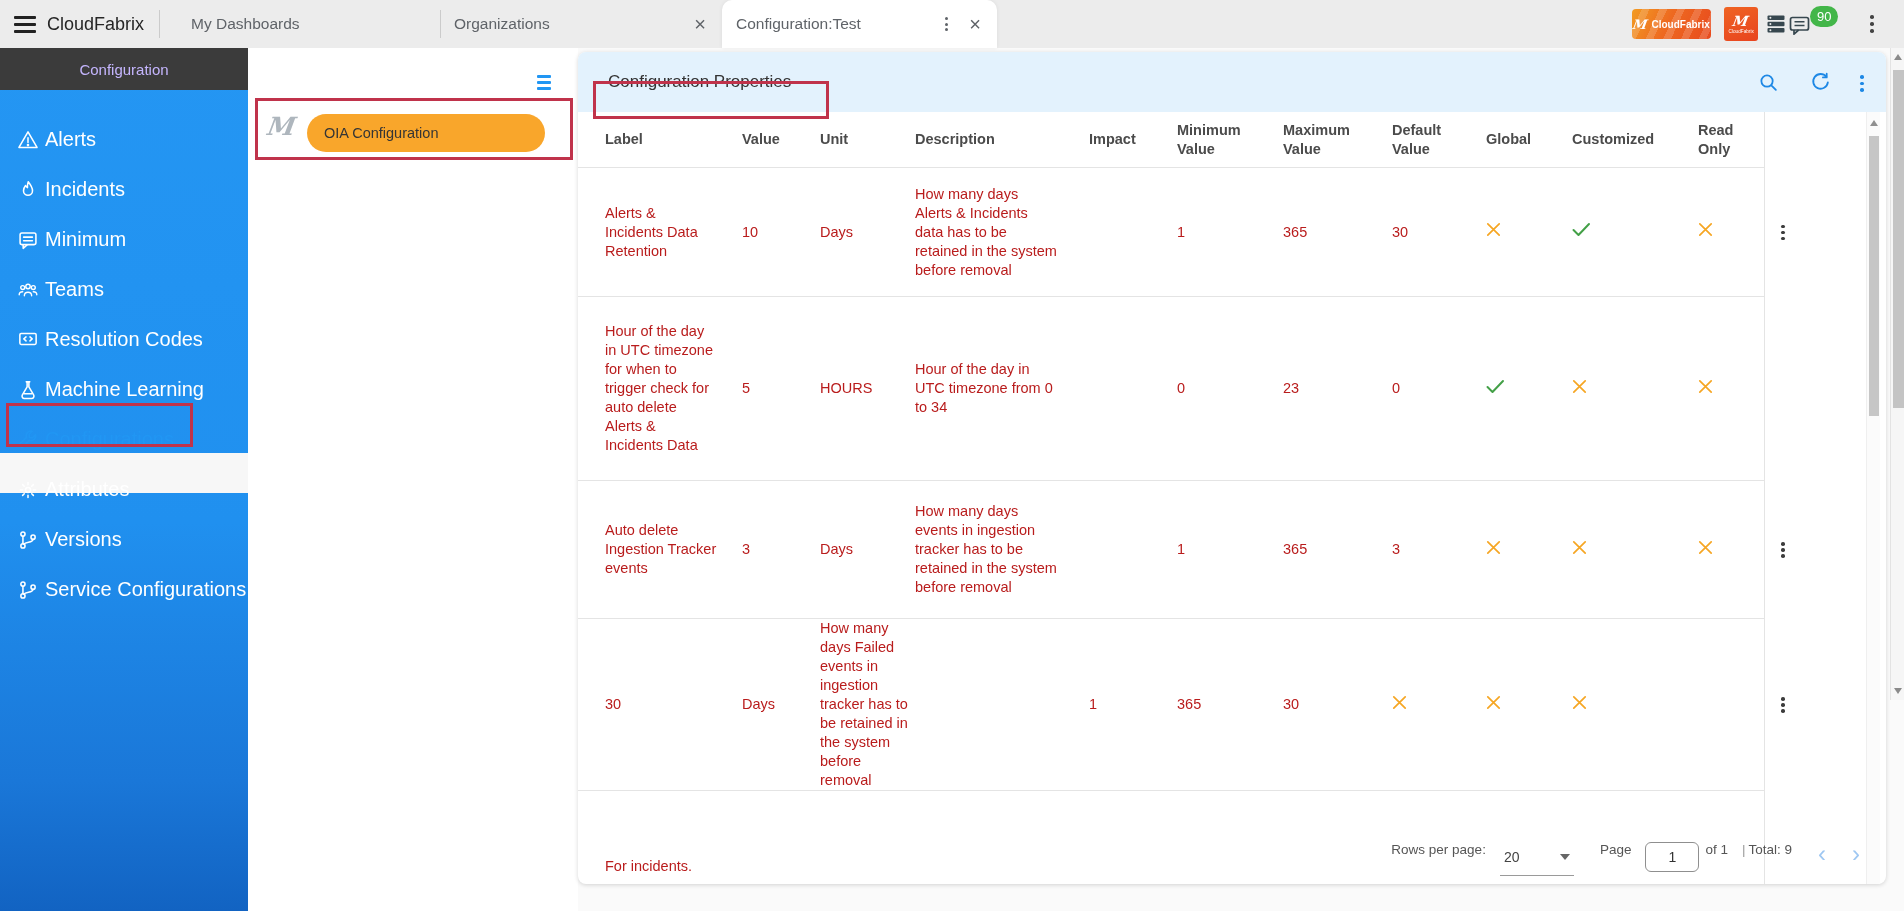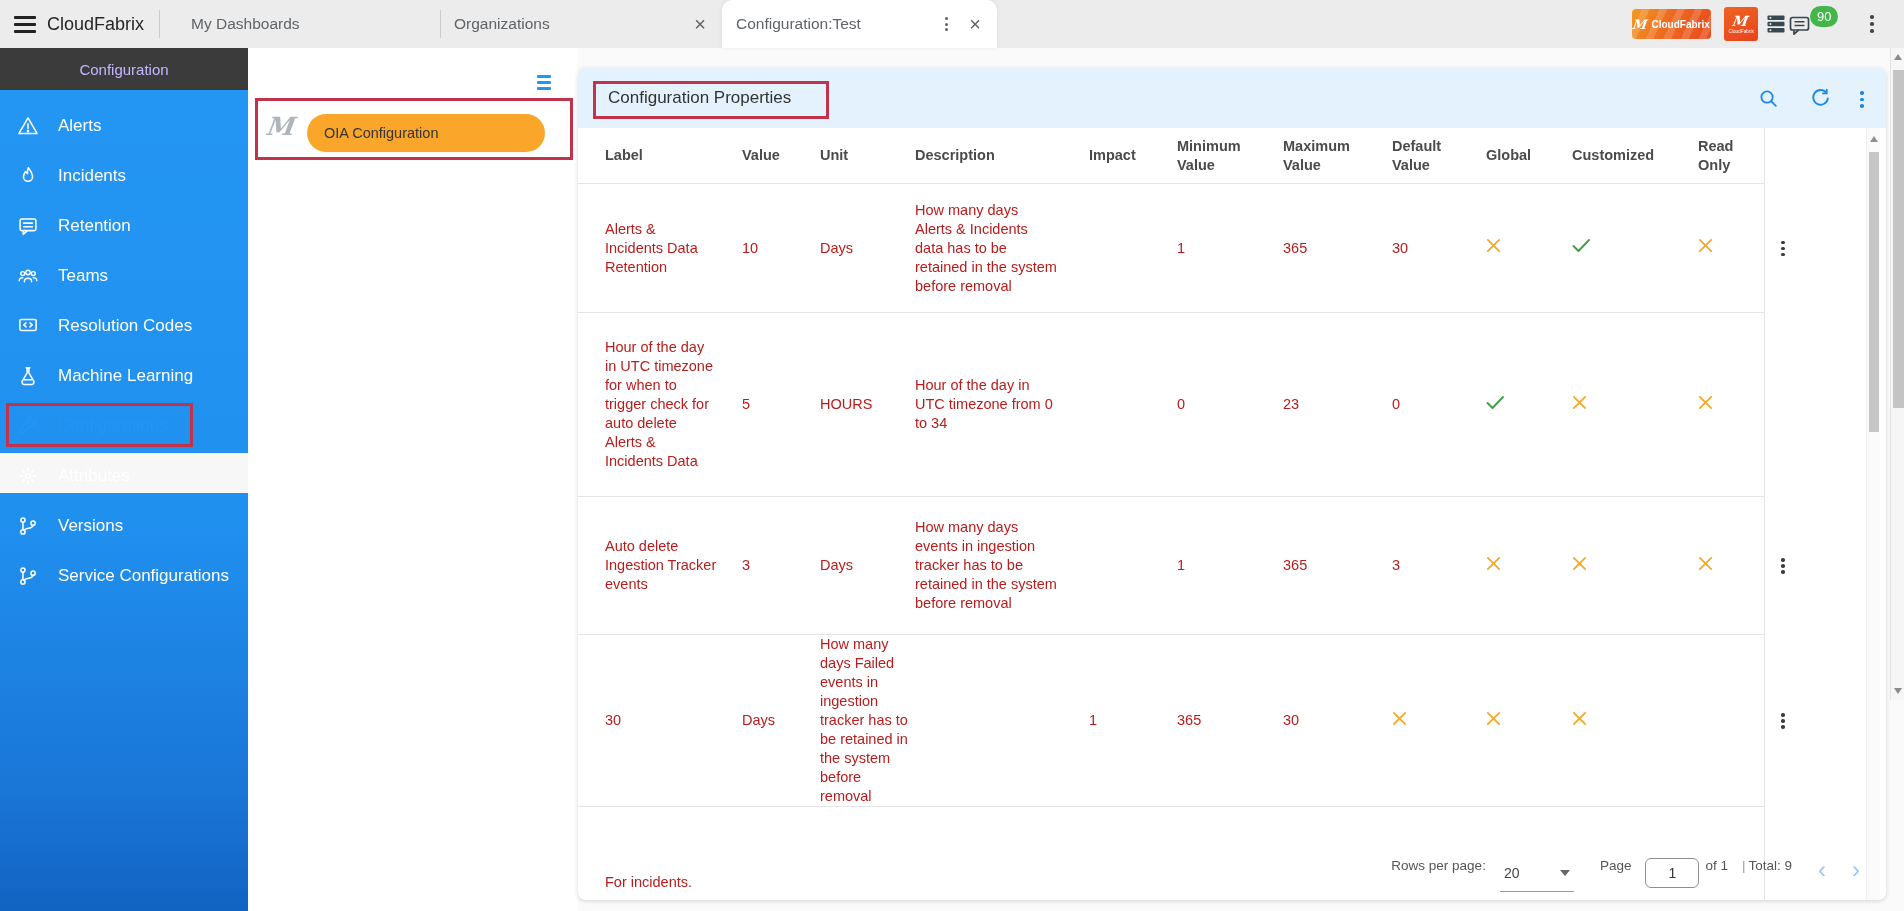--- a/index.html
+++ b/index.html
@@ -37,36 +37,36 @@
   .badge{position:absolute;left:1810px;top:6px;height:21px;padding:0 7px;border-radius:11px;background:#43b649;
     color:#fff;font-size:13px;display:flex;align-items:center;justify-content:center}
   .top-kebab{position:absolute;left:1868px;top:13px;display:flex;flex-direction:column;gap:3.5px;padding:2px;cursor:pointer}
   .top-kebab i{width:3.5px;height:3.5px;border-radius:50%;background:#444}
 
   
   .sidebar{position:absolute;left:0;top:48px;width:248px;height:863px;
     background:linear-gradient(180deg,#2496f3 0%,#2090ef 55%,#1a77d8 85%,#1263c2 100%)}
   .side-head{height:42px;background:#3b3b3b;color:#c4b5fd;font-size:15px;display:flex;align-items:center;justify-content:center}
   .side-items{padding-top:11px}
-  .side-item{height:50px;display:flex;align-items:center;padding-left:17px;gap:19px;color:#fff;font-size:17px;cursor:pointer;position:relative}
+  .side-item{height:50px;display:flex;align-items:flex-end;padding-left:17px;gap:6px;color:#fff;font-size:20px;cursor:pointer;position:relative}
   .side-item svg{flex:0 0 22px}
   .sel-bg{position:absolute;left:0;top:405px;width:248px;height:40px;background:#f7f7f7}
   .side-item.selected{color:#2196f3}
 
   
   .explorer{position:absolute;left:248px;top:48px;width:330px;height:863px;background:#fff}
   .exp-burger{position:absolute;left:287px;top:26px;display:flex;flex-direction:column;gap:3px;width:18px;padding:2px;cursor:pointer}
   .exp-burger span{height:3px;background:#2196f3;border-radius:1px}
   .oia-logo{position:absolute;left:268px;top:112px;font-family:"DejaVu Serif",serif;font-style:italic;font-weight:700;
     font-size:25px;color:#aeb6bd;transform:skewX(-10deg)}
   .oia-pill{position:absolute;left:307px;top:114px;width:238px;height:38px;border-radius:19px;background:#f9a62b;
     display:flex;align-items:center;padding-left:17px;font-size:14.5px;color:#353535;cursor:pointer}
 
   
-  .card{position:absolute;left:578px;top:68px;width:1308px;height:832px;background:#fff;border-radius:8px;
+  .card{position:absolute;left:578px;top:52px;width:1308px;height:832px;background:#fff;border-radius:8px;
     box-shadow:0 1px 4px rgba(0,0,0,.16);overflow:hidden}
   .bluebar{position:relative;height:60px;background:#e3f2fd;display:flex;align-items:center}
   .panel-title{margin-left:30px;font-size:17px;color:#333}
   .bar-ic{position:absolute;top:20px;cursor:pointer}
   .bar-ic.search{left:1180px}
   .bar-ic.refresh{left:1232px}
   .bar-kebab{position:absolute;left:1280px;top:21px;display:flex;flex-direction:column;gap:3px;padding:2px;cursor:pointer}
   .bar-kebab i{width:3.5px;height:3.5px;border-radius:50%;background:#1e88e5}
 
   .trow{display:flex}
@@ -197,21 +197,21 @@
           <path d="M10.2 2.5c2.2 2.8 3.9 5 3.9 8.1a4.1 4.1 0 0 1-8.2 0c0-1.9.8-3.2 1.9-4.6.5.9 1 1.4 1.7 1.8-.1-1.9.1-3.6.7-5.3z"></path>
         </svg>
         <span>Incidents</span>
       </div>
       <div class="side-item">
         <svg width="22" height="22" viewBox="0 0 20 20" fill="none" stroke="#fff" stroke-width="1.4" stroke-linejoin="round">
           <rect x="2.8" y="3.6" width="14.4" height="10.6" rx="1.6"></rect>
             <path d="M5.6 14.2v3.4l3.8-3.4"></path>
             <path d="M6 7.4h8M6 10.6h8" stroke-linecap="round"></path>
         </svg>
-        <span>Retention</span>
+        <span>Minimum</span>
       </div>
       <div class="side-item">
         <svg width="22" height="22" viewBox="0 0 20 20" fill="none" stroke="#fff" stroke-width="1.3" stroke-linecap="round">
           <circle cx="5.2" cy="7.8" r="1.8"></circle>
             <circle cx="14.8" cy="7.8" r="1.8"></circle>
             <circle cx="10" cy="6.8" r="2"></circle>
           <path d="M2 14.4c0-1.8 1.4-2.8 3.2-2.8M18 14.4c0-1.8-1.4-2.8-3.2-2.8M6.7 15.2c0-2 1.4-3.2 3.3-3.2s3.3 1.2 3.3 3.2"></path>
         </svg>
         <span>Teams</span>
       </div>

